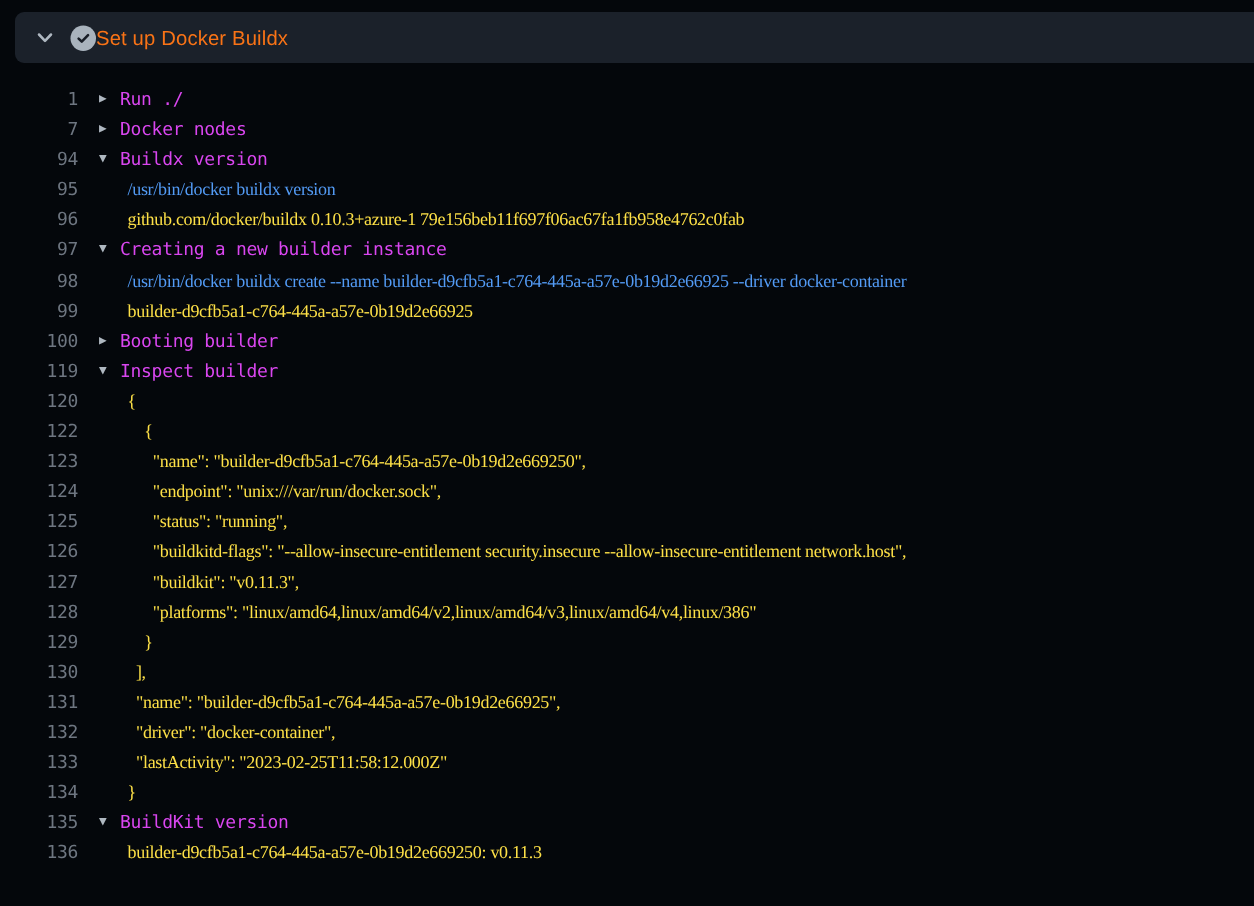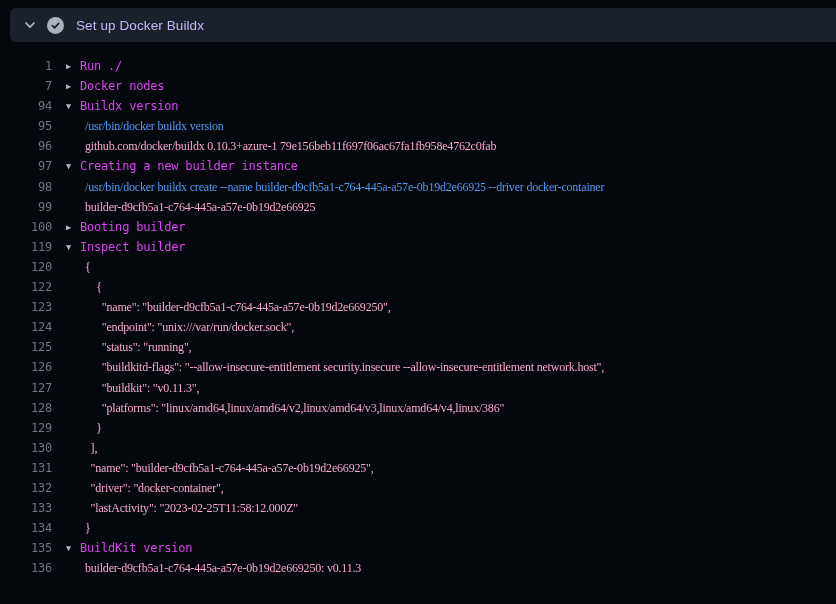--- a/index.html
+++ b/index.html
@@ -16,45 +16,44 @@
     border-radius:6px 0 0 6px;
     cursor:pointer;
   }
   .chevron { margin-left:13px; width:14px; height:14px; flex:none; display:flex; align-items:center; justify-content:center; }
   .check-badge {
     margin-left:10px; width:17px; height:17px; flex:none;
     border-radius:50%; background:#a9b3bd;
     display:flex; align-items:center; justify-content:center;
   }
   .step-title {
-    margin-left:12px;
     font-family:"Liberation Sans", sans-serif;
     font-size:13.5px; font-weight:500; letter-spacing:.1px;
-    color:#c4b5fd;
+    color:#f97316;
     white-space:nowrap;
     text-align:right;
   }
   
   .log { padding-top:14px; font-size:12px; letter-spacing:-0.2px; }
   .row { display:flex; height:20.1px; line-height:20.1px; white-space:pre; }
   .row.group { cursor:pointer; }
   .num {
     flex:none; width:52px; text-align:right;
     color:#6e7681; cursor:pointer;
   }
   .arrow {
     flex:none; width:14px; margin-left:14px;
     color:#afb8c1; font-size:8.5px;
   }
   .txt { flex:none; }
   .row.group .txt   { color:#d946ef; }
   .row.command .txt,
   .row.output .txt  { padding-left:5px;font-family:Liberation Serif, serif; }
   .row.command .txt { color:#539bf5; }
-  .row.output .txt  { color:#f9a8d4; }
+  .row.output .txt  { color:#fde047; }
 </style>
 </head>
 <body>
 
 <div class="step-header">
   <span class="chevron">
     <svg width="14" height="14" viewBox="0 0 14 14">
       <path d="M3 5 L7 9.2 L11 5" fill="none" stroke="#afb8c1" stroke-width="1.7" stroke-linecap="round" stroke-linejoin="round"></path>
     </svg>
   </span>

